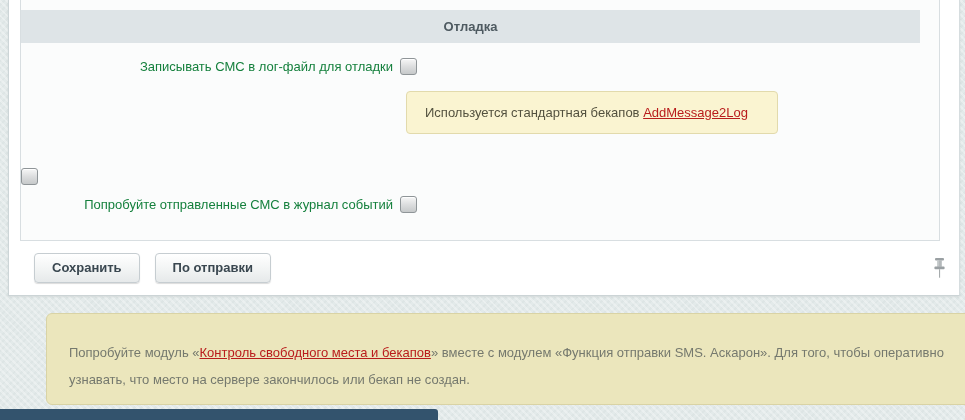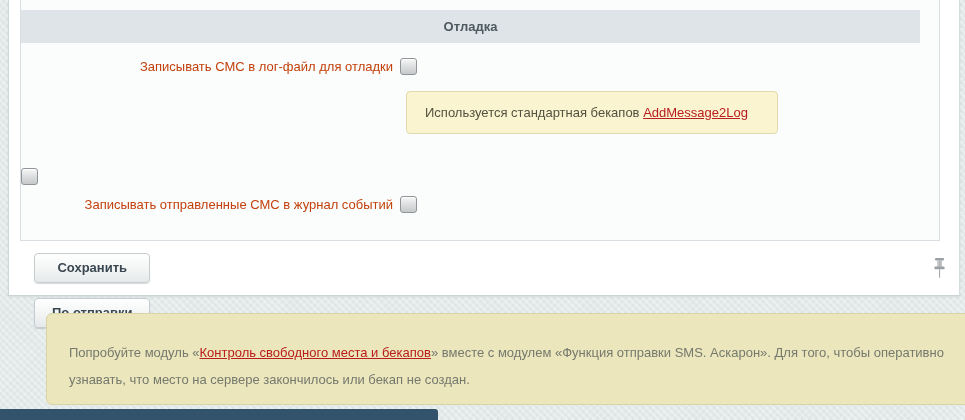--- a/index.html
+++ b/index.html
@@ -26,21 +26,21 @@
   .section-header{
     position:absolute;left:0;top:11px;right:19px;height:33px;
     background:#dee4e7;
     text-align:center;line-height:33px;
     font-size:13px;font-weight:bold;color:#4e5a61;
   }
   .form-row{
     position:absolute;left:0;display:flex;align-items:center;
   }
   .form-row .lbl{
-    width:372px;text-align:right;font-size:13px;color:#c2410c;
+    width:372px;text-align:right;font-size:13px;color:#15803d;
     padding-right:7px;white-space:nowrap;
   }
   .checkbox{
     width:15px;height:15px;flex:0 0 15px;
     border:1px solid #8f9598;border-radius:3px;
     background:linear-gradient(180deg,#f7f7f7 0%,#dfe0e1 45%,#c6c9ca 100%);
     box-shadow:inset 0 1px 0 rgba(255,255,255,.9);
     cursor:pointer;
   }
   #row1{top:59px;}
@@ -49,21 +49,21 @@
   .info-note{
     position:absolute;left:385px;top:92px;width:372px;height:43px;
     background:#faf4d1;border:1px solid #e2daac;border-radius:4px;
     box-sizing:border-box;
     display:flex;align-items:center;padding:0 18px;
     font-size:13px;color:#53513f;white-space:nowrap;
   }
   .info-note a, .notice a{
     color:#b91c1c;text-decoration:underline;cursor:pointer;
   }
-  .buttons-bar{position:absolute;left:25px;top:253px;display:flex;gap:15px;flex-direction:column;}
+  .buttons-bar{position:absolute;left:25px;top:253px;display:flex;gap:15px;}
   .btn{
     height:30px;padding:0 17px;
     border:1px solid #c6cdd1;border-radius:4px;
     background:linear-gradient(180deg,#ffffff 0%,#f2f4f4 55%,#e6e9ea 100%);
     box-shadow:0 1px 1px rgba(0,0,0,.14);
     font-family:"Liberation Sans", sans-serif;
     font-size:13px;font-weight:bold;color:#3a4750;
     line-height:28px;cursor:pointer;white-space:nowrap;
   }
   .pin{position:absolute;left:923px;top:257px;width:15px;height:23px;cursor:pointer;}
@@ -97,21 +97,21 @@
 
     <div class="info-note">
       <span><span>Используется стандартная бекапов </span><a>AddMessage2Log</a></span>
     </div>
 
     <div class="form-row" id="row2">
       <span class="checkbox"></span>
     </div>
 
     <div class="form-row" id="row3">
-      <span class="lbl">Записывать отправленные СМС в журнал событий</span>
+      <span class="lbl">Попробуйте отправленные СМС в журнал событий</span>
       <span class="checkbox"></span>
     </div>
 
   </div>
 
   <div class="buttons-bar">
     <button class="btn">Сохранить</button>
     <button class="btn">По отправки</button>
   </div>
 

